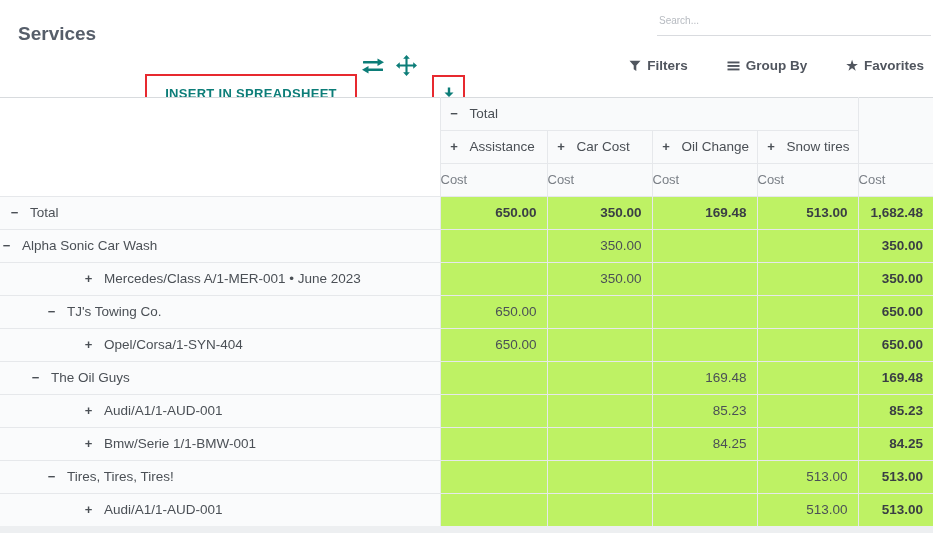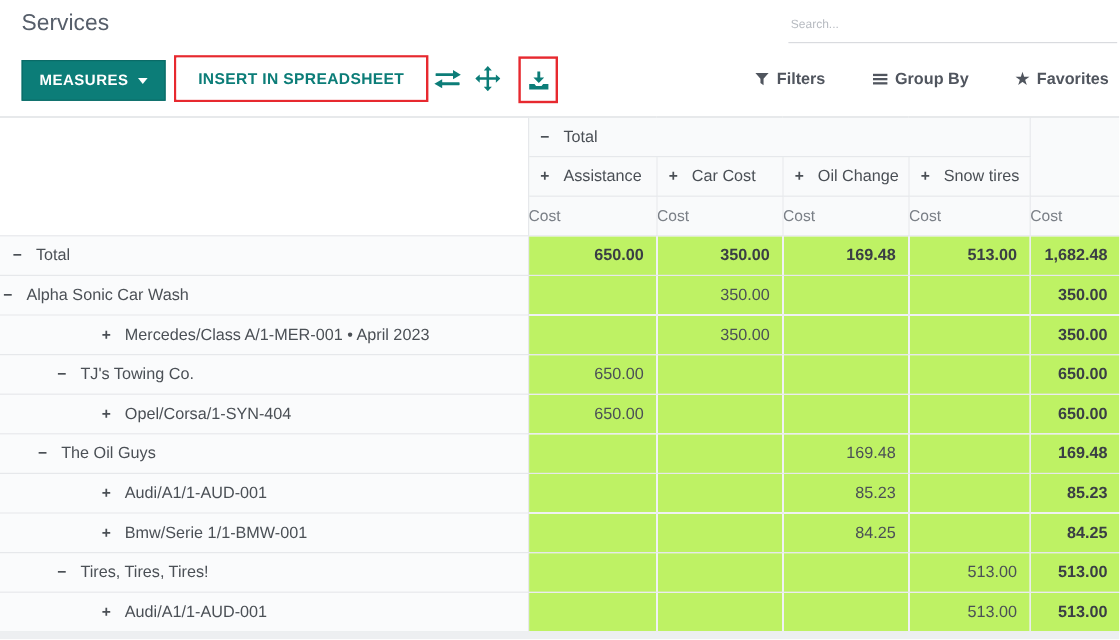--- a/index.html
+++ b/index.html
@@ -1,34 +1,34 @@
 <!DOCTYPE html>
 <html style="--accent: #0c7d78; --annot: #e7292f;"><head>
 <meta charset="utf-8">
 <style>
   * { box-sizing: border-box; }
   html,body { margin:0; padding:0; background:#fff; }
   body { font-family:"Liberation Sans", sans-serif; }
   .screen { position:relative; width:933px; height:533px; background:#fff; overflow:hidden; color:#4b5056; }
 
   
-  .page-title { position:absolute; left:18px; top:9px; font-size:19px; color:#565e6a; }
+  .page-title { position:absolute; left:18px; top:23px; font-size:19px; color:#565e6a;font-weight:bold; }
   .search-box { position:absolute; left:657px; top:6px; width:274px; height:30px;
                 border-bottom:1px solid #d9dbdf; }
   .search-box input { width:100%; height:100%; border:none; outline:none; font-family:inherit;
                       font-size:10px; color:#333; background:transparent; padding:0 2px; }
   .search-box input::placeholder { color:#b7bbc1; }
 
   
   .btn-measures { position:absolute; left:18px; top:50px; height:34px; display:flex; align-items:center;
                   gap:8px; padding:0 14px; background:var(--accent); border:1px solid #0a6b67;
                   color:#fff; font-family:inherit; font-weight:700; font-size:12.5px; letter-spacing:.4px; cursor:pointer; }
   .caret-down { width:0; height:0; border-left:4px solid transparent; border-right:4px solid transparent;
                 border-top:5px solid #fff; display:inline-block; }
-  .redbox { position:absolute; border:2px solid var(--annot); background:#fff; }
+  .redbox { position:absolute; border:2px solid var(--annot); background:#fff;margin-top:28px; }
   .redbox-insert { left:145px; top:46px; width:212px; height:39px; display:flex; }
   .btn-insert { flex:1; border:none; background:#fff; color:var(--accent); font-family:inherit;
                 font-weight:700; font-size:13px; letter-spacing:.3px; cursor:pointer; }
   .icon-btn { position:absolute; background:none; border:none; padding:0; cursor:pointer; color:var(--accent); }
   .icon-flip { left:361px; top:58px; }
   .icon-move { left:396px; top:55px; }
   .redbox-download { left:432px; top:47px; width:33px; height:39px; display:flex; align-items:center; justify-content:center; }
   .btn-download { background:none; border:none; padding:0; color:var(--accent); cursor:pointer; display:flex; }
 
   .search-menu { position:absolute; top:57px; right:3px; display:flex; gap:27px; align-items:flex-end; }
@@ -61,24 +61,20 @@
 <body>
 
 <div class="screen">
 
   <div class="page-title">Services</div>
 
   <div class="search-box">
     <input type="text" placeholder="Search..." style="">
   </div>
 
-  <button class="btn-measures">
-    <span>MEASURES</span>
-    <span class="caret-down"></span>
-  </button>
 
   <div class="redbox redbox-insert">
     <button class="btn-insert">INSERT IN SPREADSHEET</button>
   </div>
 
   <button class="icon-btn icon-flip" title="">
     <svg width="24" height="16" viewBox="0 0 24 16" fill="currentColor">
       <rect x="2" y="3" width="15" height="2.4" rx="0.5"></rect>
       <path d="M16.5 0.4 L23 4.2 L16.5 8 Z"></path>
       <rect x="7" y="10.6" width="15" height="2.4" rx="0.5"></rect>
@@ -162,21 +158,21 @@
         </tr>
         <tr class="">
           <th class="rlabel" style=""><span class="tgl">−</span><span>Alpha Sonic Car Wash</span></th>
           <td class="val"></td>
           <td class="val">350.00</td>
           <td class="val"></td>
           <td class="val"></td>
           <td class="val bold">350.00</td>
         </tr>
         <tr class="">
-          <th class="rlabel" style="padding-left:82px"><span class="tgl">+</span><span>Mercedes/Class A/1-MER-001 • April 2023</span></th>
+          <th class="rlabel" style="padding-left:82px"><span class="tgl">+</span><span>Mercedes/Class A/1-MER-001 • June 2023</span></th>
           <td class="val"></td>
           <td class="val">350.00</td>
           <td class="val"></td>
           <td class="val"></td>
           <td class="val bold">350.00</td>
         </tr>
         <tr class="">
           <th class="rlabel" style="padding-left:45px"><span class="tgl">−</span><span>TJ's Towing Co.</span></th>
           <td class="val">650.00</td>
           <td class="val"></td>

